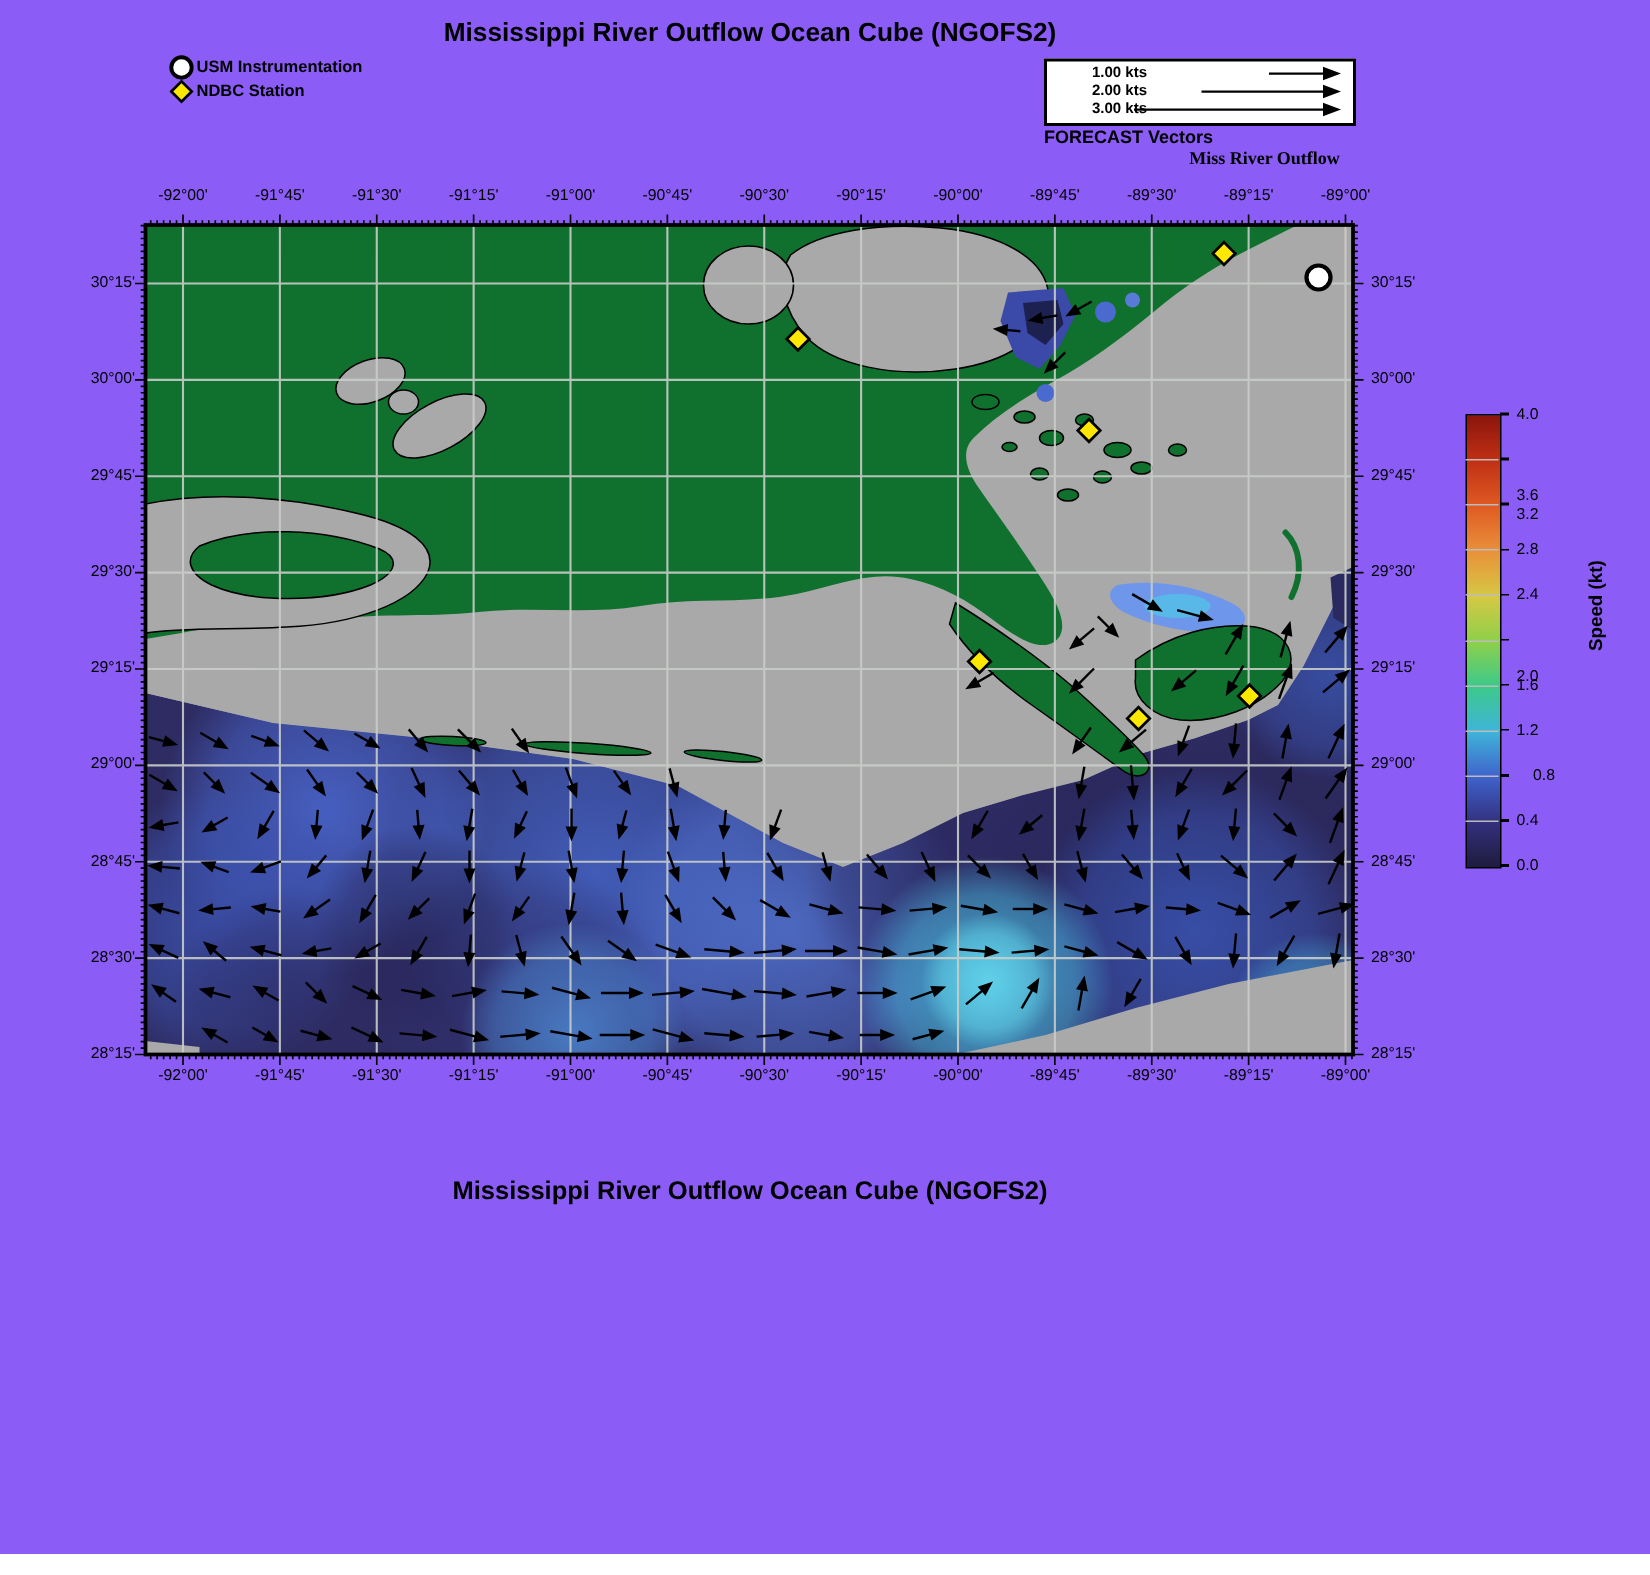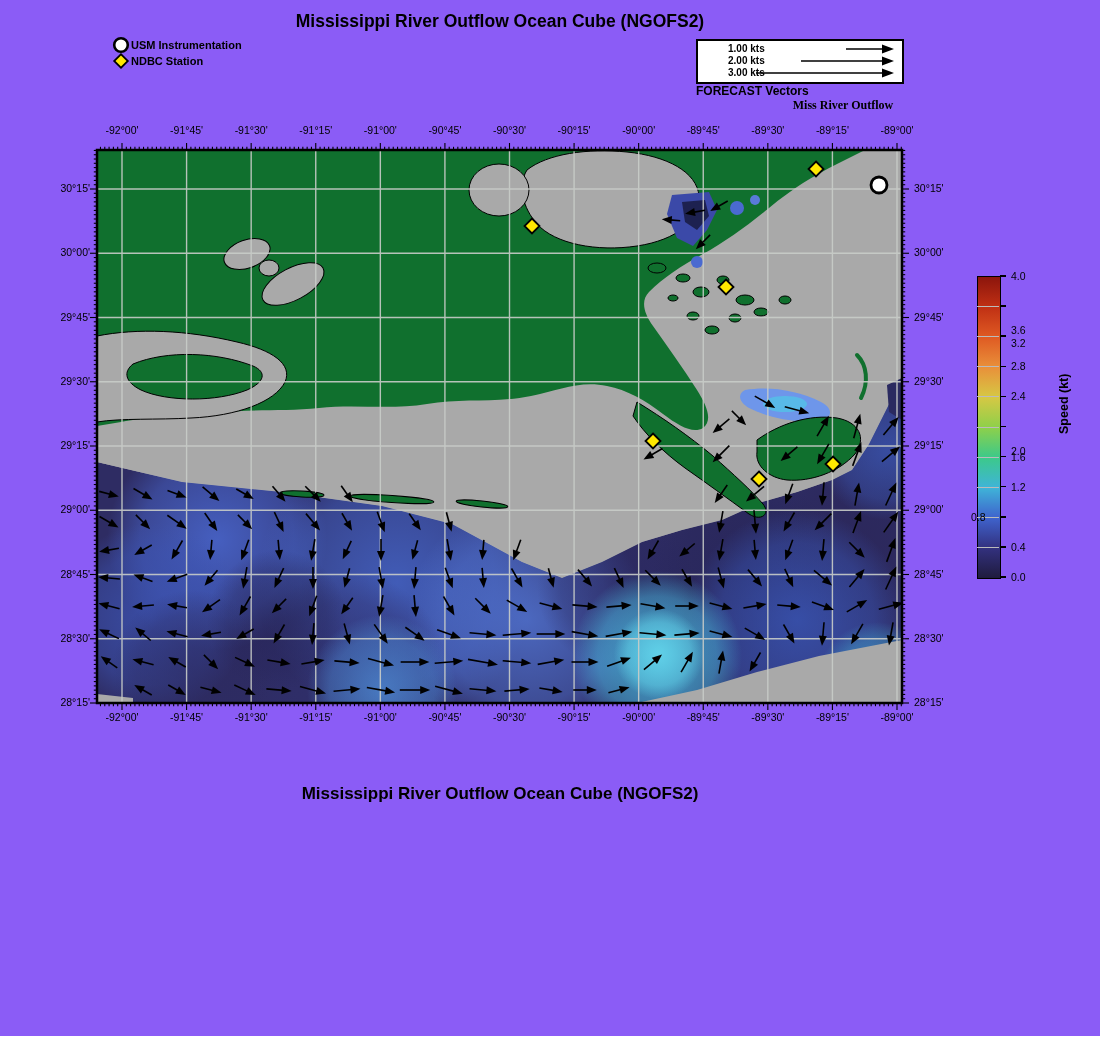--- a/index.html
+++ b/index.html
@@ -1656,21 +1656,21 @@
       <div class="abs cb-tick" style="left: 1000px; top: 425.75px;"></div>
       <div class="abs cb-label" style="left: 1011px; top: 451px;">2.0</div>
       <div class="abs cb-grid" style="top: 456.6px;"></div>
       <div class="abs cb-tick" style="left: 1000px; top: 455.85px;"></div>
       <div class="abs cb-label" style="left: 1011px; top: 456.6px;">1.6</div>
       <div class="abs cb-grid" style="top: 486.7px;"></div>
       <div class="abs cb-tick" style="left: 1000px; top: 485.95px;"></div>
       <div class="abs cb-label" style="left: 1011px; top: 486.7px;">1.2</div>
       <div class="abs cb-grid" style="top: 516.8px;"></div>
       <div class="abs cb-tick" style="left: 1000px; top: 516.05px;"></div>
-      <div class="abs cb-label" style="left: 971px; top: 516.8px; text-align: center;">0.8</div>
+      <div class="abs cb-label" style="left: 1022px; top: 516.8px; text-align: center;">0.8</div>
       <div class="abs cb-grid" style="top: 546.9px;"></div>
       <div class="abs cb-tick" style="left: 1000px; top: 546.15px;"></div>
       <div class="abs cb-label" style="left: 1011px; top: 546.9px;">0.4</div>
       <div class="abs cb-tick" style="left: 1000px; top: 576.25px;"></div>
       <div class="abs cb-label" style="left: 1011px; top: 577px;">0.0</div>
     </div>
 <div class="abs" id="cb-title">Speed (kt)</div>
 
 </div>
 

